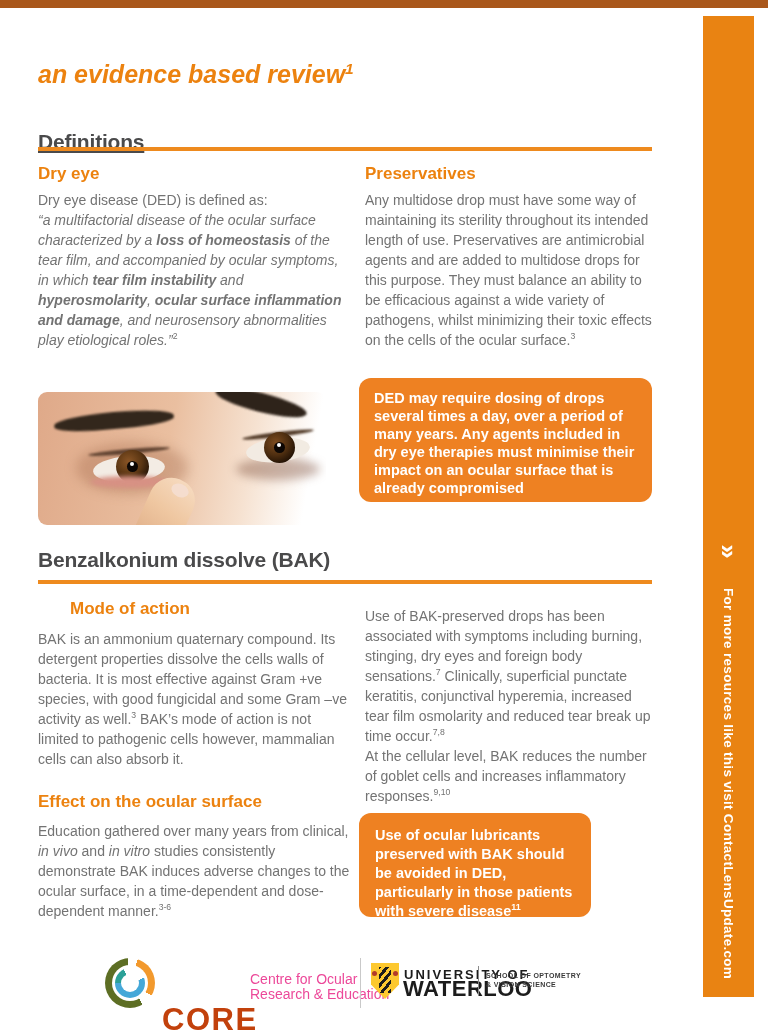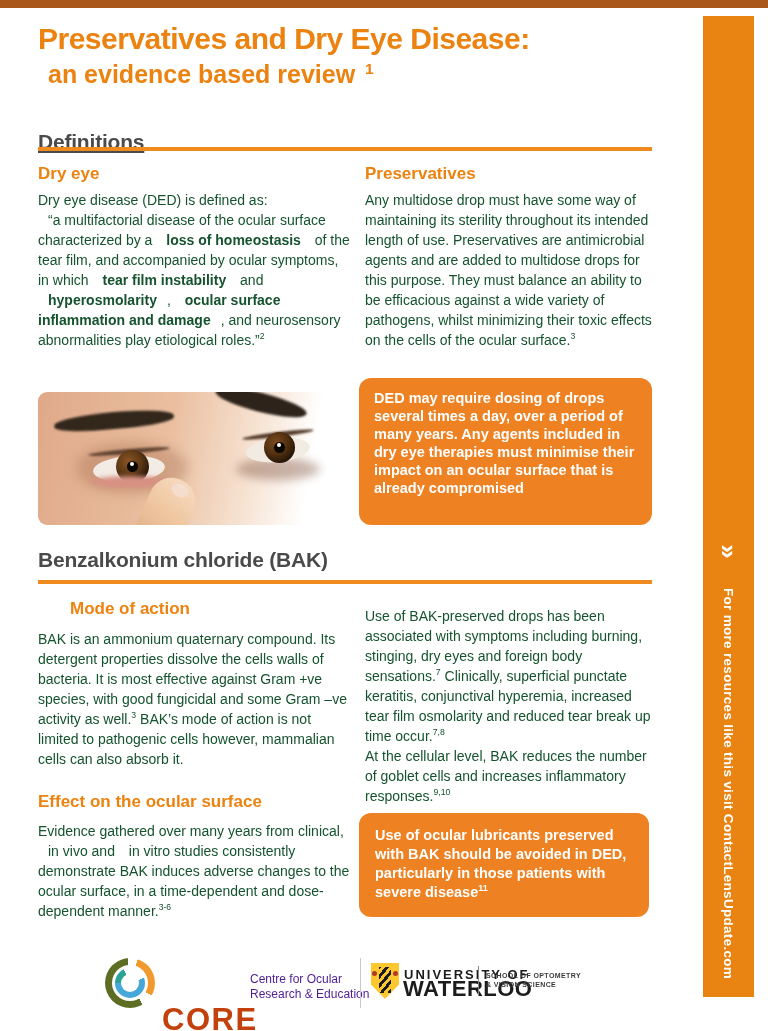--- a/index.html
+++ b/index.html
@@ -1,37 +1,37 @@
 <!DOCTYPE html>
 <html><head>
 <meta charset="utf-8">
 <style>
   html,body{margin:0;padding:0;background:#ffffff;}
   .page{position:relative;width:768px;height:1031px;background:#fff;overflow:hidden;
         font-family:"Liberation Sans","DejaVu Sans",sans-serif;}
   .abs{position:absolute;}
   sup{font-size:0.62em;vertical-align:super;line-height:0;}
   .b{font-weight:bold;}
-  .i{margin-left:10px;}
+  .i{font-style:italic;}
 
   .top-strip{left:0;top:0;width:768px;height:8px;background:#a9571b;}
 
   .title{left:38px;top:22px;width:620px;font-size:30px;font-weight:bold;color:#ec820f;letter-spacing:-0.5px;}
   .subtitle{left:38px;top:60px;width:620px;font-size:25px;font-weight:bold;color:#ec820f;}
 
   .section-h{font-size:21px;font-weight:bold;color:#4a4a4b;letter-spacing:-0.2px;}
   .rule{height:4px;background:#ee8a1e;width:614px;left:38px;}
 
   .sub-h{font-size:17px;font-weight:bold;color:#ec820f;}
-  .body-txt{font-size:14px;line-height:20px;color:#14532d;}
+  .body-txt{font-size:14px;line-height:20px;color:#737373;}
 
   .callout{background:#ee8122;border-radius:12px;color:#ffffff;font-weight:bold;
            box-sizing:border-box;}
-  .callout1{left:359px;top:378px;width:293px;height:147px;padding:11px 15px;font-size:14.5px;line-height:18px;}
-  .callout2{left:359px;top:813px;width:290px;height:104px;padding:13px 16px;font-size:14.5px;line-height:19px;}
+  .callout1{left:359px;top:378px;width:293px;height:124px;padding:11px 15px;font-size:14.5px;line-height:18px;}
+  .callout2{left:359px;top:813px;width:232px;height:104px;padding:13px 16px;font-size:14.5px;line-height:19px;}
 
   
   .photo{left:38px;top:392px;width:288px;height:133px;border-radius:9px;overflow:hidden;
          background:linear-gradient(100deg,#dfa989 0%,#eabfa0 45%,#f6e2d1 72%,#ffffff 92%);}
   .photo div{position:absolute;}
   .brow-l{left:16px;top:20px;width:120px;height:17px;background:#33271c;border-radius:60% 60% 50% 50%;
           transform:rotate(-5deg);filter:blur(1px);}
   .brow-r{left:176px;top:1px;width:94px;height:19px;background:#2e231a;border-radius:60%;
           transform:rotate(14deg);filter:blur(1px);}
   .socket-l{left:38px;top:50px;width:112px;height:52px;background:rgba(150,90,60,.30);border-radius:50%;filter:blur(6px);}
@@ -64,40 +64,39 @@
   
   .core-icon{left:105px;top:958px;width:50px;height:50px;}
   .core-icon div{position:absolute;border-radius:50%;}
   .ring-outer{left:0;top:0;width:50px;height:50px;
       background:conic-gradient(from 150deg,#5d6e24 0deg 205deg,rgba(0,0,0,0) 205deg 228deg,#f2992d 228deg 330deg,rgba(0,0,0,0) 330deg 360deg);}
   .ring-mask1{left:7px;top:7px;width:36px;height:36px;background:#fff;}
   .ring-inner{left:10px;top:10px;width:30px;height:30px;
       background:conic-gradient(from 70deg,#45a8d8 0deg 200deg,#2ba198 200deg 265deg,rgba(0,0,0,0) 265deg 360deg);}
   .ring-mask2{left:16px;top:16px;width:18px;height:18px;background:#fff;}
   .core-word{left:162px;top:1002px;font-size:31px;font-weight:bold;color:#c2410c;letter-spacing:1.5px;text-align:right;}
-  .core-tag{left:250px;top:972px;font-size:12px;line-height:15px;color:#4c1d95;}
+  .core-tag{left:250px;top:972px;font-size:14px;line-height:15px;color:#ec4899;}
   .foot-div{left:360px;top:958px;width:1px;height:50px;background:#c9c9c9;}
   .uw-shield{left:371px;top:963px;width:28px;height:36px;background:#fdc82f;
       clip-path:polygon(0 0,100% 0,100% 60%,50% 100%,0 60%);}
   .uw-band{position:absolute;left:8px;top:4px;width:12px;height:26px;
       background:repeating-linear-gradient(-50deg,#1c1c1c 0 3px,#fdc82f 3px 6px);}
   .uw-dot{position:absolute;width:5px;height:5px;border-radius:50%;background:#b23a2a;}
   .uw-univ{left:404px;top:967px;font-size:13px;font-weight:bold;letter-spacing:2px;color:#1c1c1c;}
   .uw-name{left:403px;top:976px;font-size:22px;font-weight:bold;color:#1c1c1c;letter-spacing:0.5px;}
   .uw-div2{left:478px;top:966px;width:1px;height:30px;background:#8a8a8a;}
   .uw-school{left:486px;top:971px;font-size:7px;font-weight:bold;line-height:9px;color:#3a3a3a;letter-spacing:0.4px;}
 </style>
 </head>
 <body>
 
 <div class="page">
 
   <div class="abs top-strip"></div>
 
-  <div class="abs title">Preservatives and Dry Eye Disease:</div>
   <div class="abs subtitle"><span class="i">an evidence based review</span><sup class="i">1</sup></div>
 
   <div class="abs section-h" style="left:38px;top:130px;text-decoration:underline;">Definitions</div>
   <div class="abs rule" style="top:147px;"></div>
 
   <div class="abs sub-h" style="left:38px;top:164px;">Dry eye</div>
   <div class="abs body-txt" style="left:38px;top:190px;width:312px;"><span>Dry eye disease (DED) is defined as:</span><br><span class="i">“a multifactorial disease of the ocular surface characterized by a </span><span class="b i">loss of homeostasis</span><span class="i"> of the tear film, and accompanied by ocular symptoms, in which </span><span class="b i">tear film instability</span><span class="i"> and </span><span class="b i">hyperosmolarity</span><span class="i">, </span><span class="b i">ocular surface inflammation and damage</span><span class="i">, and neurosensory abnormalities play etiological roles.”</span><sup>2</sup></div>
 
   <div class="abs sub-h" style="left:365px;top:164px;">Preservatives</div>
   <div class="abs body-txt" style="left:365px;top:190px;width:292px;"><span>Any multidose drop must have some way of maintaining its sterility throughout its intended length of use. Preservatives are antimicrobial agents and are added to multidose drops for this purpose. They must balance an ability to be efficacious against a wide variety of pathogens, whilst minimizing their toxic effects on the cells of the ocular surface.</span><sup>3</sup></div>
@@ -117,30 +116,30 @@
     <div class="sclera-r"></div>
     <div class="iris-r"></div>
     <div class="pupil-r"></div>
     <div class="glint-r"></div>
     <div class="finger"></div>
     <div class="nail"></div>
   </div>
 
   <div class="abs callout callout1">DED may require dosing of drops several times a day, over a period of many years. Any agents included in dry eye therapies must minimise their impact on an ocular surface that is already compromised</div>
 
-  <div class="abs section-h" style="left:38px;top:548px;">Benzalkonium chloride (BAK)</div>
+  <div class="abs section-h" style="left:38px;top:548px;">Benzalkonium dissolve (BAK)</div>
   <div class="abs rule" style="top:580px;"></div>
 
   <div class="abs sub-h" style="left:38px;top:599px;margin-left:32px;">Mode of action</div>
   <div class="abs body-txt" style="left:38px;top:629px;width:316px;"><span>BAK is an ammonium quaternary compound. Its detergent properties dissolve the cells walls of bacteria. It is most effective against Gram +ve species, with good fungicidal and some Gram –ve activity as well.</span><sup>3</sup><span>  BAK’s mode of action is not limited to pathogenic cells however, mammalian cells can also absorb it.</span></div>
 
   <div class="abs body-txt" style="left:365px;top:606px;width:292px;"><span>Use of BAK-preserved drops has been associated with symptoms including burning, stinging, dry eyes and foreign body sensations.</span><sup>7</sup><span> Clinically, superficial punctate keratitis, conjunctival hyperemia, increased tear film osmolarity and reduced tear break up time occur.</span><sup>7,8</sup><br><span>At the cellular level, BAK reduces the number of goblet cells and increases inflammatory responses.</span><sup>9,10</sup></div>
 
   <div class="abs sub-h" style="left:38px;top:792px;">Effect on the ocular surface</div>
-  <div class="abs body-txt" style="left:38px;top:821px;width:316px;"><span>Evidence gathered over many years from clinical, </span><span class="i">in vivo</span><span> and </span><span class="i">in vitro</span><span> studies consistently demonstrate BAK induces adverse changes to the ocular surface, in a time-dependent and dose-dependent manner.</span><sup>3-6</sup></div>
+  <div class="abs body-txt" style="left:38px;top:821px;width:316px;"><span>Education gathered over many years from clinical, </span><span class="i">in vivo</span><span> and </span><span class="i">in vitro</span><span> studies consistently demonstrate BAK induces adverse changes to the ocular surface, in a time-dependent and dose-dependent manner.</span><sup>3-6</sup></div>
 
   <div class="abs callout callout2"><span>Use of ocular lubricants preserved with BAK should be avoided in DED, particularly in those patients with severe disease</span><sup>11</sup></div>
 
   <div class="abs side-bar"></div>
   <div class="abs side-chev">»</div>
   <div class="abs side-text">For more resources like this visit ContactLensUpdate.com</div>
 
   <div class="abs core-icon">
     <div class="ring-outer"></div>
     <div class="ring-mask1"></div>

